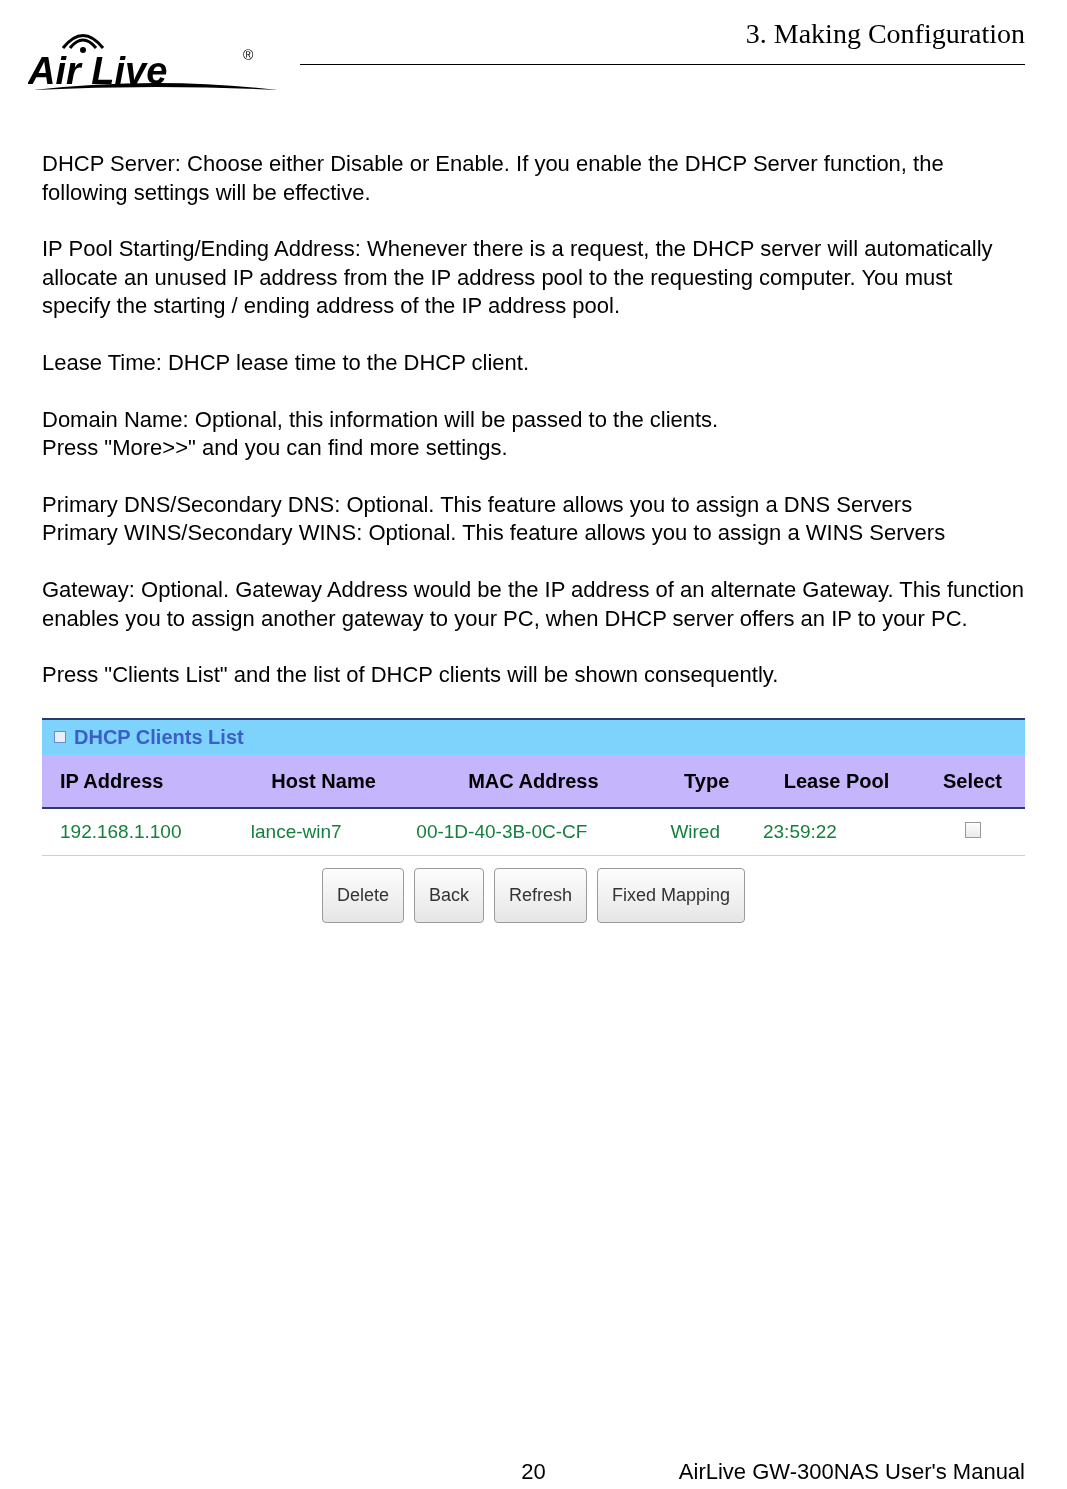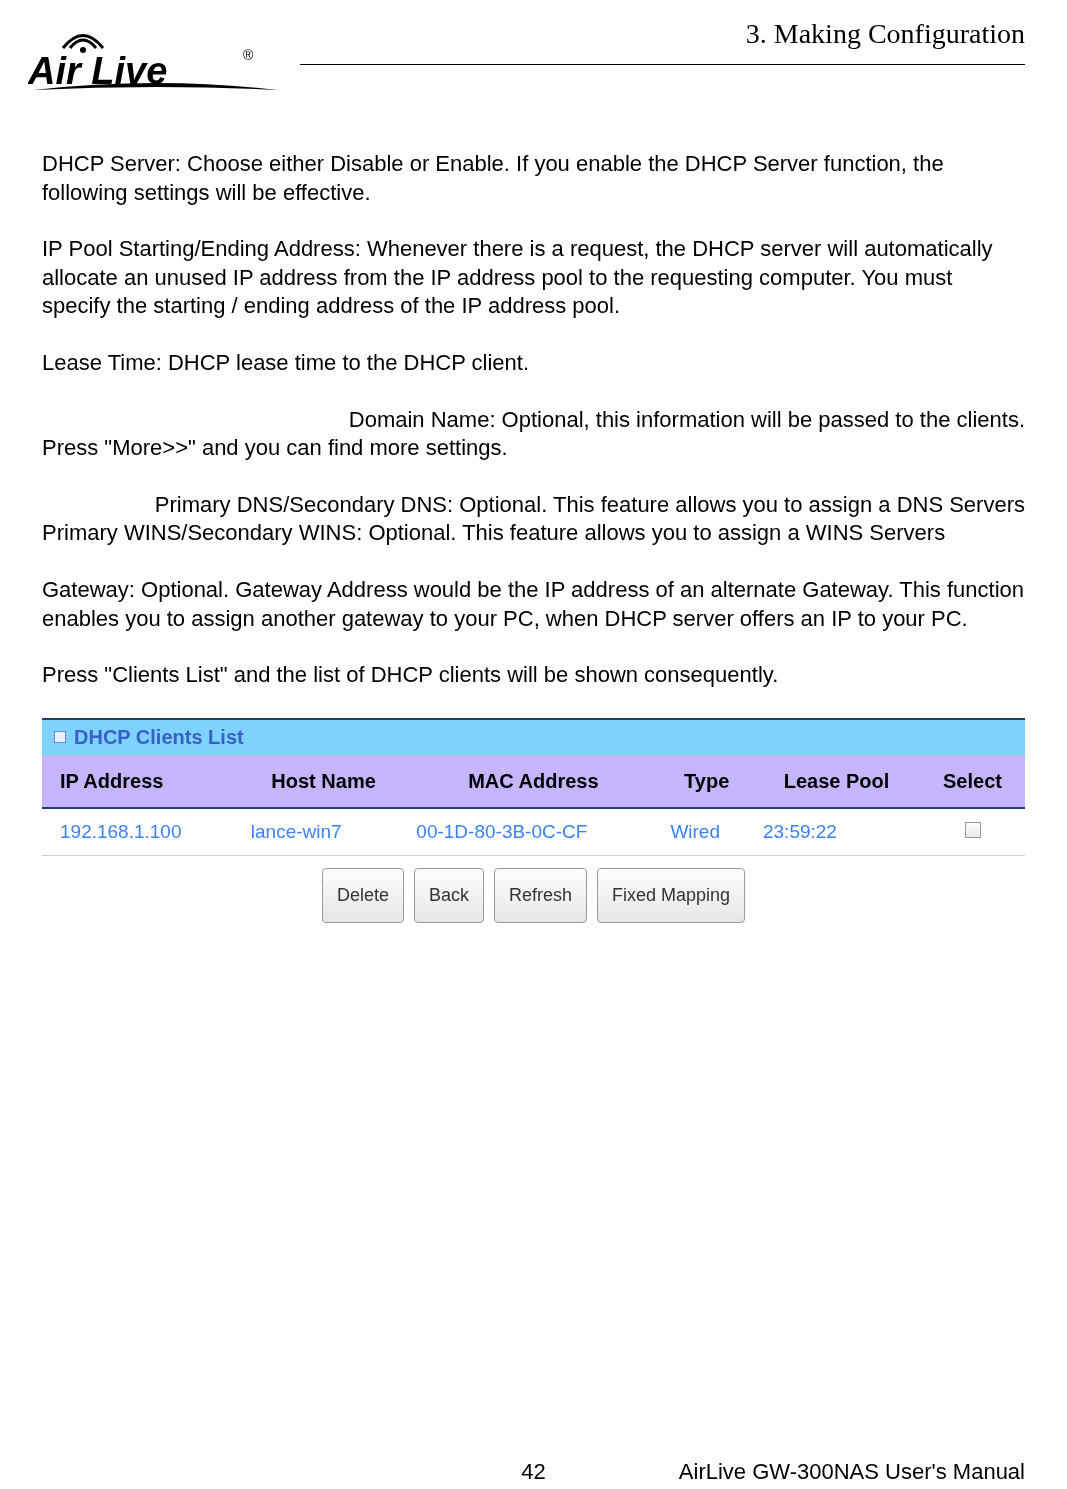--- a/index.html
+++ b/index.html
@@ -42,21 +42,20 @@
     .content {
       padding: 40px 42px 0 42px;
       font-size: 22px;
       line-height: 1.3;
     }
     .content p {
       margin-bottom: 28px;
     }
     .tight {
       margin-bottom: 0 !important;
-      text-align: right;
     }
 
     .panel-wrap {
       margin: 20px 42px 0 42px;
       border-top: 2px solid #2a3a6a;
     }
     .panel-title-bar {
       display: flex;
       align-items: center;
       gap: 8px;
@@ -84,21 +83,21 @@
       font-weight: bold;
       font-size: 20px;
       color: #000;
       padding: 14px 10px;
       text-align: center;
       border-bottom: 2px solid #2a3a6a;
       background: #c4b5fd;
     }
     table.clients td {
       font-size: 19px;
-      color: #3b82f6;
+      color: #15803d;
       padding: 12px 10px;
       text-align: left;
       border-bottom: 1px solid #cfcfcf;
     }
     table.clients td:first-child,
     table.clients th:first-child {
       text-align: left;
       padding-left: 18px;
     }
     .checkbox {
@@ -188,33 +187,33 @@
         <th>MAC Address</th>
         <th>Type</th>
         <th>Lease Pool</th>
         <th>Select</th>
       </tr>
     </thead>
     <tbody>
       <tr>
         <td>192.168.1.100</td>
         <td>lance-win7</td>
-        <td>00-1D-80-3B-0C-CF</td>
+        <td>00-1D-40-3B-0C-CF</td>
         <td>Wired</td>
         <td>23:59:22</td>
         <td style="text-align:center;">
           <span class="checkbox"></span>
         </td>
       </tr>
     </tbody>
   </table>
   <div class="btn-row">
     <button class="btn">Delete</button>
     <button class="btn">Back</button>
     <button class="btn">Refresh</button>
     <button class="btn">Fixed Mapping</button>
   </div>
 </div>
 
 <div class="footer">
-  <span class="page-num">42</span>
+  <span class="page-num">20</span>
   <span class="footer-title">AirLive GW-300NAS User's Manual</span>
 </div>
 
 </body></html>

